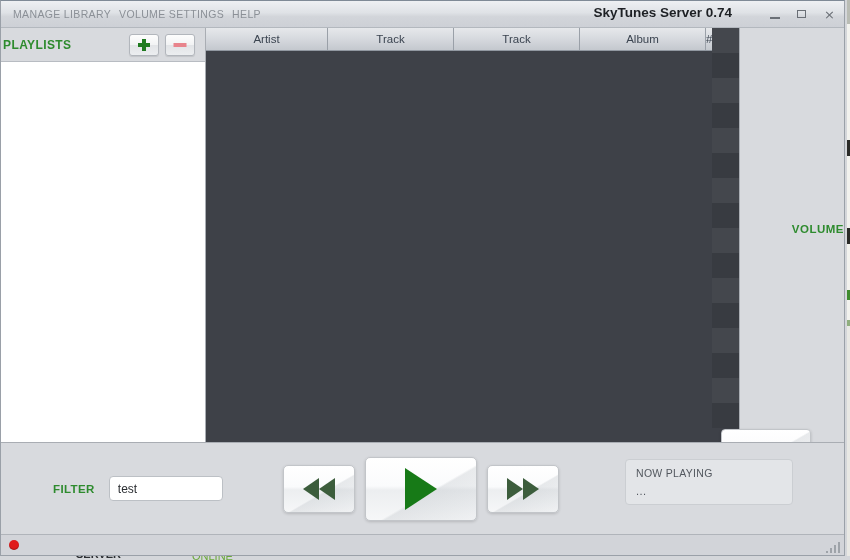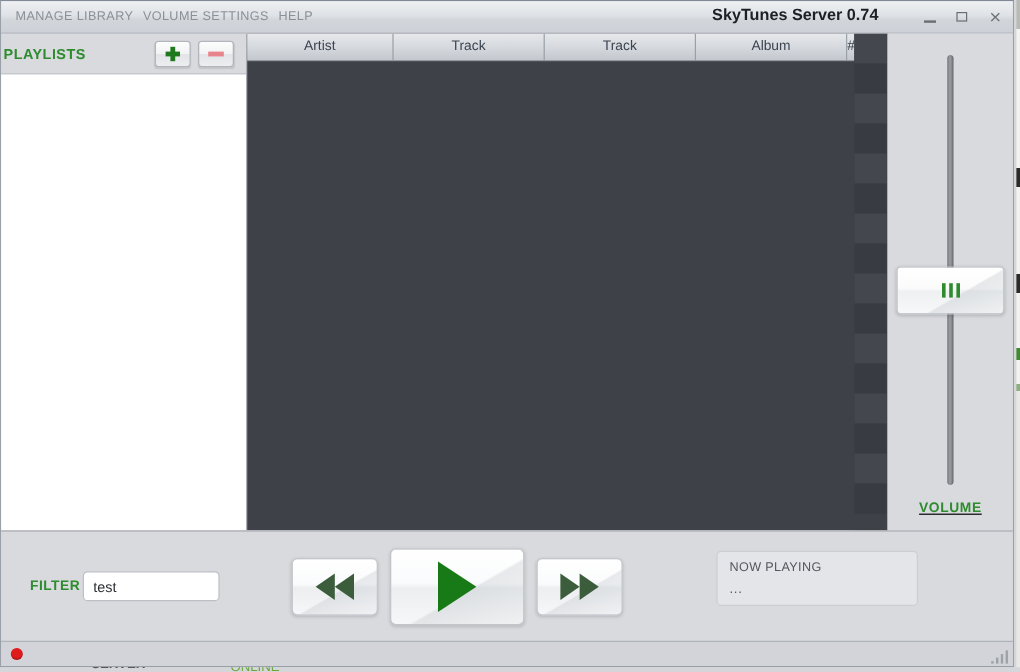--- a/index.html
+++ b/index.html
@@ -233,25 +233,24 @@
   }
   .row.odd  { background: #44474d; }
   .row.even { background: #383b41; }
 
   
   .volume-panel {
     width: 104px;
     flex: 0 0 104px;
     background: #d8dade;
     display: flex;
-    flex-direction: column;
-    align-items: center;
-    position: relative;
-    box-sizing: border-box;
-    text-decoration: underline;
+    flex-direction: row;
+    align-items: center;
+    position: relative;
+    box-sizing: border-box;
   }
   .vol-track-wrap {
     flex: 1 1 auto;
     width: 100%;
     position: relative;
   }
   .vol-track {
     position: absolute;
     left: 50%;
     transform: translateX(-50%);
@@ -300,22 +299,22 @@
     background: #d8dade;
     border-top: 1px solid #a9adb3;
     display: flex;
     align-items: center;
     box-sizing: border-box;
     position: relative;
   }
   .filter-group {
     display: flex;
     align-items: center;
-    margin-left: 24px;
-    gap: 2px;
+    margin-left: 52px;
+    gap: 14px;
   }
   .filter-label {
     font-size: 11.5px;
     font-weight: bold;
     color: #2e8b2e;
     letter-spacing: 0.4px;
   }
   .filter-input {
     width: 114px;
     height: 25px;
@@ -362,21 +361,21 @@
     border-width: 11px 16px 11px 0;
     border-color: transparent #3c5d3c transparent transparent;
   }
   .tri-play {
     border-width: 21px 0 21px 32px;
     border-color: transparent transparent transparent #177a17;
   }
 
   .now-playing {
     position: absolute;
-    left: 596px;
+    left: 624px;
     top: 16px;
     width: 168px;
     height: 46px;
     border: 1px solid #cbced2;
     border-radius: 4px;
     background: #e3e5e8;
     box-sizing: border-box;
     padding: 7px 10px;
   }
   .np-title {

